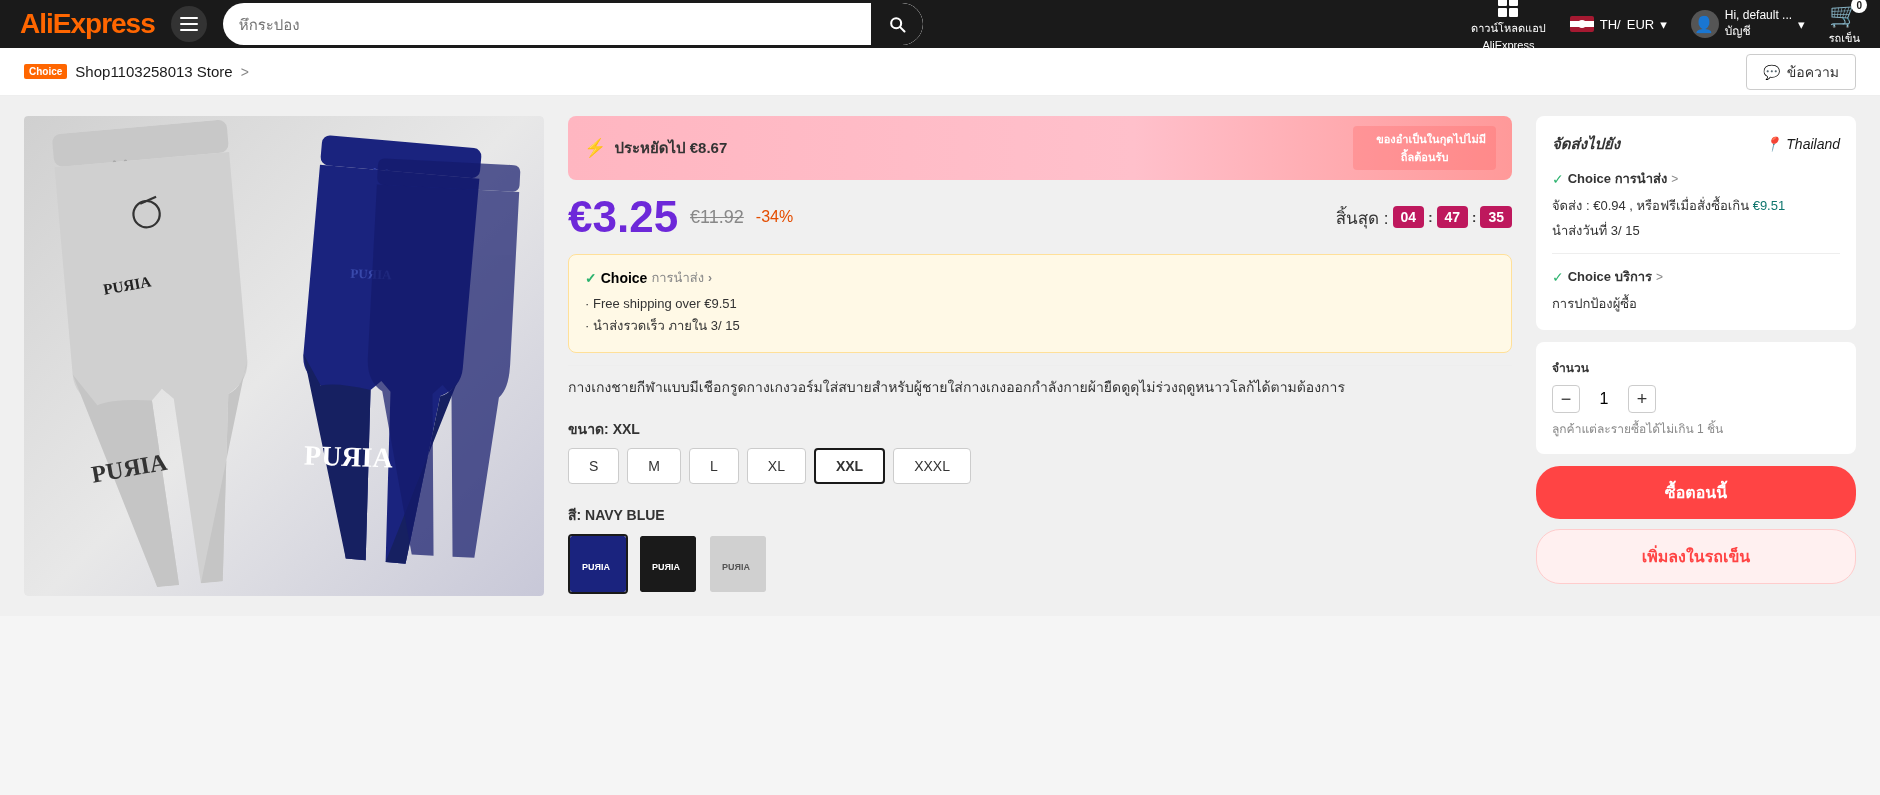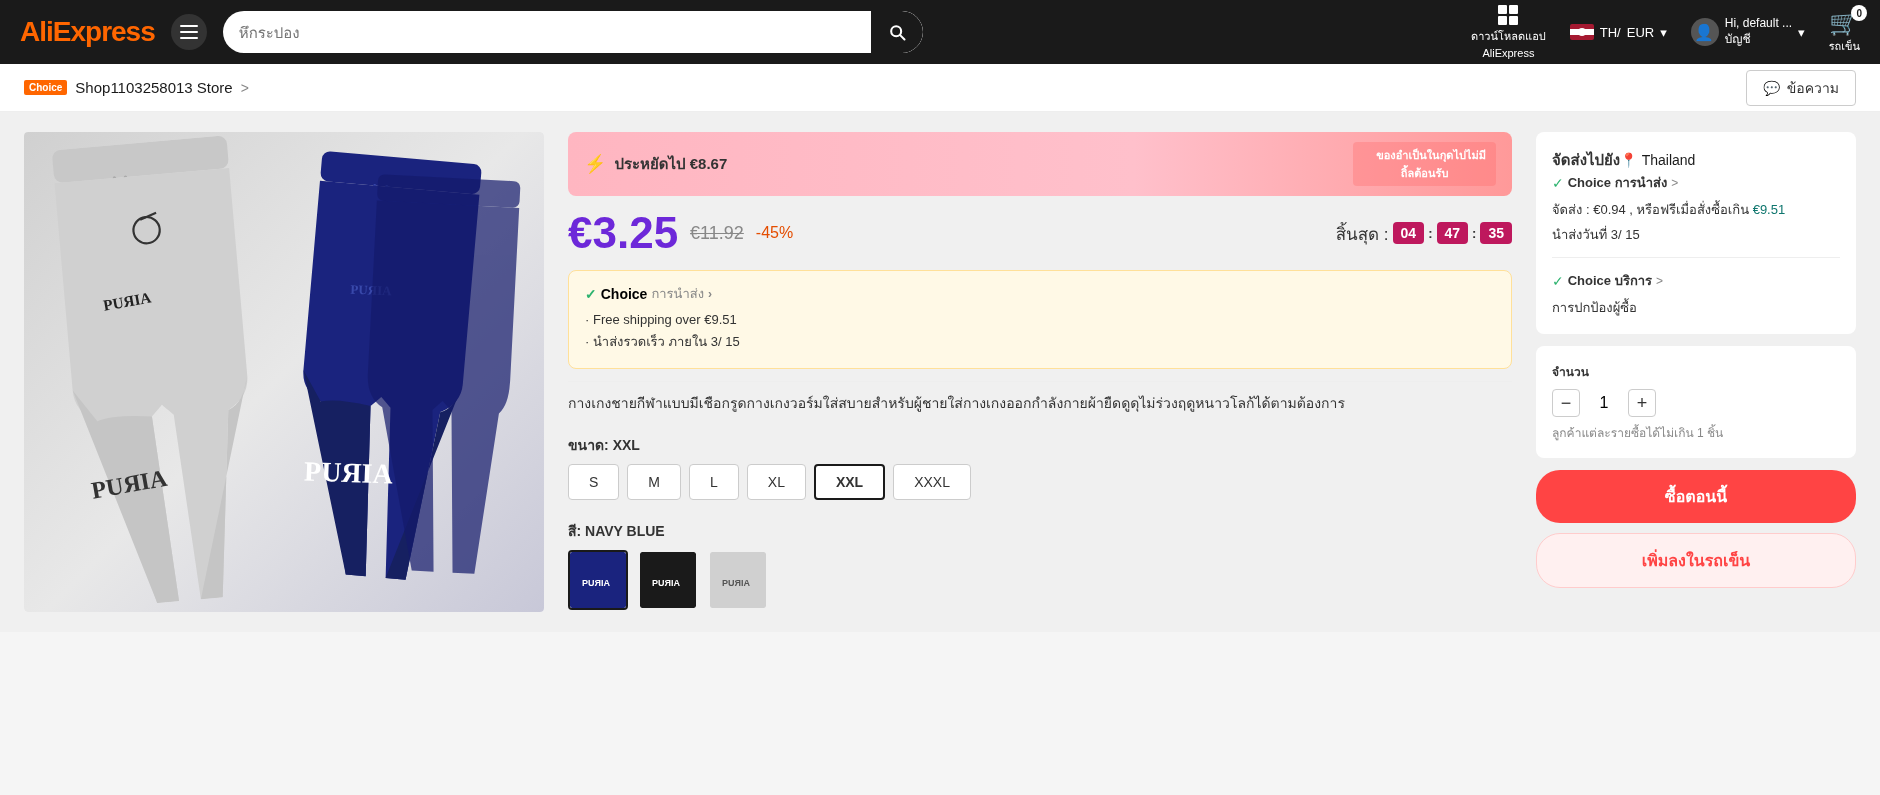--- a/index.html
+++ b/index.html
@@ -4,21 +4,21 @@
   <style>
     * { box-sizing: border-box; margin: 0; padding: 0; }
     body { font-family: Arial, sans-serif; background: #f5f5f5; min-width: 1880px; }
 
     
     .header {
       background: #1a1a1a;
       display: flex;
       align-items: center;
       padding: 0 20px;
-      height: 64px;
+      height: 48px;
       gap: 16px;
     }
     .logo {
       color: #ff6600;
       font-size: 28px;
       font-weight: bold;
       letter-spacing: -1px;
       white-space: nowrap;
     }
     .menu-icon {
@@ -415,21 +415,24 @@
       gap: 0;
     }
     .shipping-box {
       background: #fff;
       border-radius: 8px;
       padding: 16px;
       margin-bottom: 12px;
     }
     .shipping-title-row {
       display: flex;
-      align-items: center;
+      justify-content: space-between;
+      align-items: center;
+      margin-bottom: 12px;
+      font-style: italic;
     }
     .shipping-title {
       font-size: 15px;
       font-weight: 600;
       color: #333;
     }
     .location-row {
       display: flex;
       align-items: center;
       gap: 4px;
@@ -673,21 +676,21 @@
       </div>
       <div class="promo-right">
         <div style="font-size:11px;margin-left:13px;">ของอำเป็นในกุดไปไม่มี</div>
         <div style="font-size:11px;">ถิ้ลต้อนรับ</div>
       </div>
     </div>
 
     <div class="price-section">
       <span class="price-current">€3.25</span>
       <span class="price-original">€11.92</span>
-      <span class="discount-badge">-45%</span>
+      <span class="discount-badge">-34%</span>
       <div class="countdown">
         <span class="countdown-label">สิ้นสุด :</span>
         <span class="countdown-time">04</span>
         <span class="colon">:</span>
         <span class="countdown-time">47</span>
         <span class="colon">:</span>
         <span class="countdown-time">35</span>
       </div>
     </div>
 

